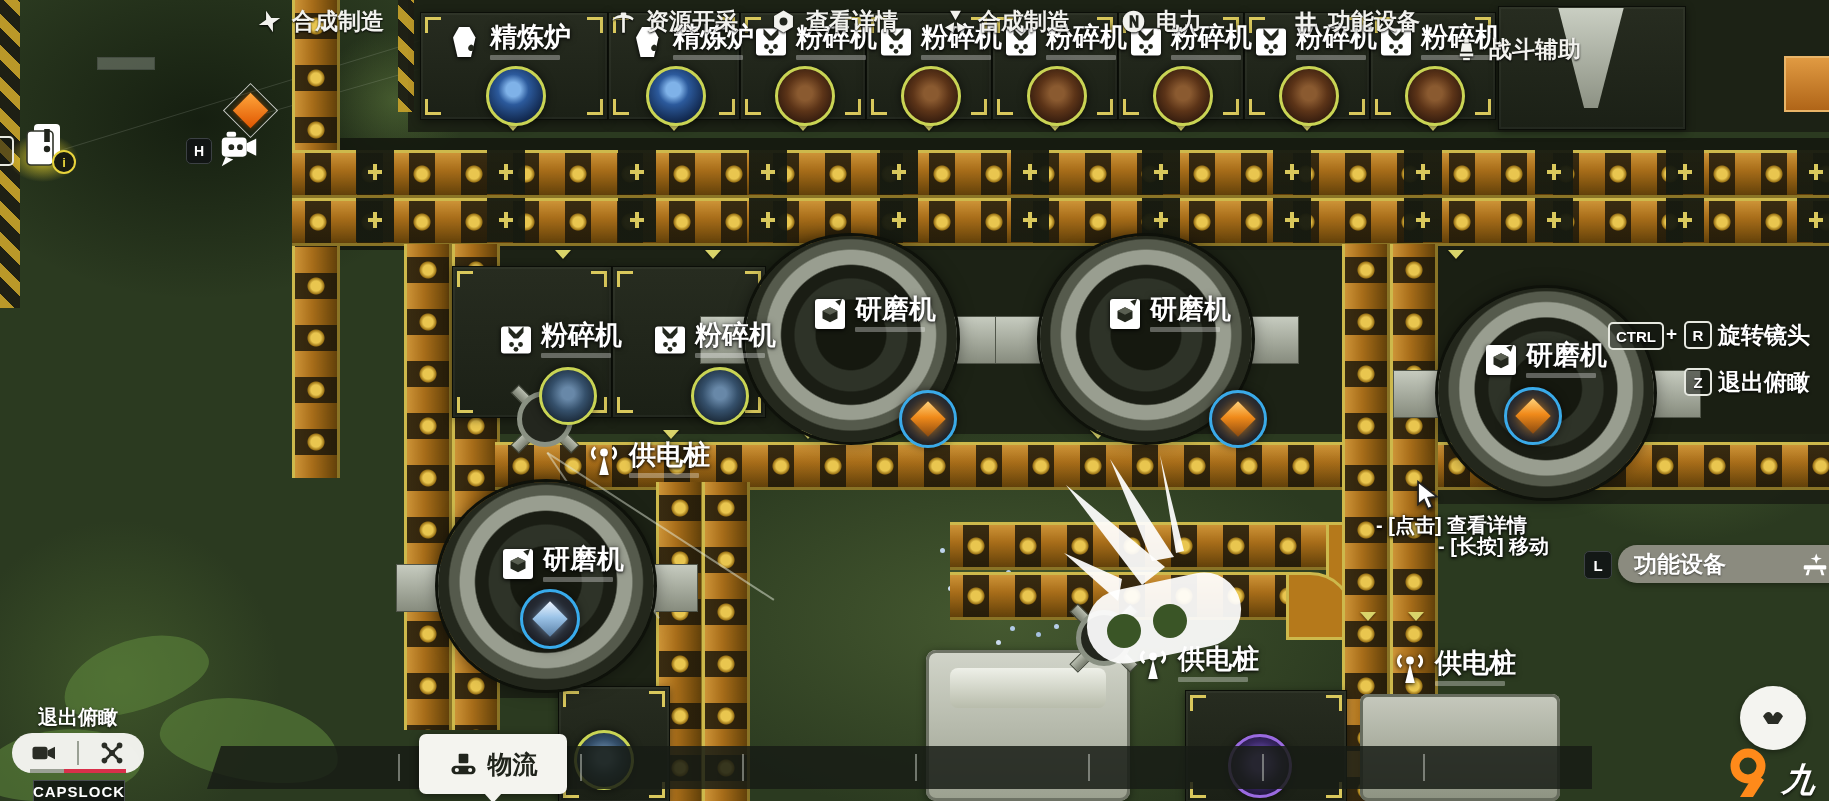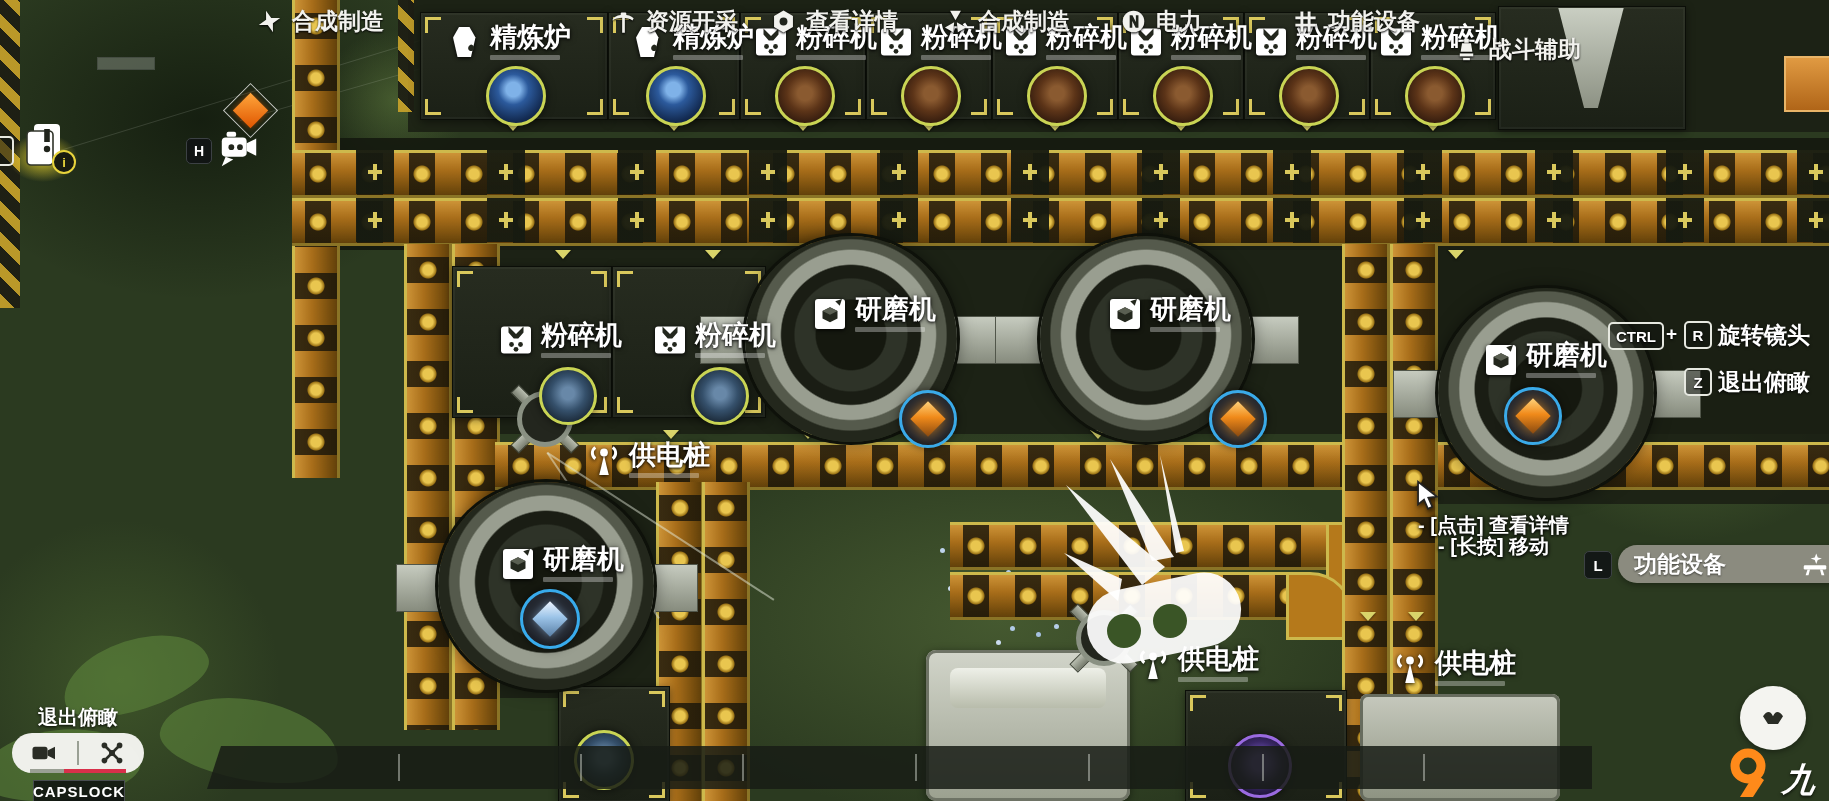--- a/index.html
+++ b/index.html
@@ -450,21 +450,21 @@
   <div class="abs" style="left:238px;top:98px;width:25px;height:25px;transform:rotate(45deg);background:linear-gradient(135deg,#ffa63c,#e05600);box-shadow:0 0 6px #e0560088;z-index:20;"></div>
   <div class="abs" style="left:231px;top:91px;width:37px;height:37px;transform:rotate(45deg);border:1.5px solid rgba(255,255,255,.75);z-index:20;"></div>
 
   <div class="key" style="left:1608px;top:322px;width:52px;height:24px;font-size:15px;">CTRL</div>
   <div class="hudtext" style="left:1666px;top:323px;font-size:19px;font-weight:bold;">+</div>
   <div class="key" style="left:1684px;top:321px;width:24px;height:24px;font-size:15px;">R</div>
   <div class="hudtext" style="left:1718px;top:320px;font-size:23px;font-weight:bold;">旋转镜头</div>
   <div class="key" style="left:1684px;top:368px;width:24px;height:24px;font-size:15px;">Z</div>
   <div class="hudtext" style="left:1718px;top:367px;font-size:23px;font-weight:bold;">退出俯瞰</div>
 
-  <div class="tooltip-line" style="left:1418px;top:512px;">- [点击] 查看详情</div>
+  <div class="tooltip-line" style="left:1376px;top:512px;">- [点击] 查看详情</div>
   <div class="tooltip-line" style="left:1438px;top:533px;text-align:right;">- [长按] 移动</div>
   <div class="key-dark" style="left:1584px;top:551px;width:26px;height:26px;font-size:15px;">L</div>
   <div class="pill">
     <span>功能设备</span>
     <svg viewBox="0 0 24 24" fill="#fff">
         <rect x="3" y="13" width="18" height="3.4" rx="1"></rect>
         <path d="M6 16.4L4.5 21h2.3l1.2-4.6zM18 16.4L19.5 21h-2.3l-1.2-4.6z"></path>
         <path d="M13 3.5l1.2 3.2 3.3.8-3.3 1.2L13 12 11.8 8.7 8.5 7.5l3.3-.8z"></path>
       </svg>
   </div>
@@ -494,20 +494,29 @@
   <div class="caps">CAPSLOCK</div>
 
   <div id="toolbar"></div>
   <div class="tab" style="left:256px;">
     <svg viewBox="0 0 24 24" fill="#f2f2ee">
         <path d="M12 2l2.4 7.6L22 12l-7.6 2.4L12 22l-2.4-7.6L2 12l7.6-2.4z" transform="rotate(-18 12 12)"></path>
       </svg>
     <span>合成制造</span>
   </div>
   <div class="tdiv" style="left:398px;"></div>
+  <div class="tab-sel">
+    <svg width="29" height="29" viewBox="0 0 24 24" fill="#20241c">
+        <rect x="8" y="3" width="8" height="8" rx="1"></rect>
+        <rect x="2" y="13" width="20" height="7" rx="3.5"></rect>
+        <circle cx="6.5" cy="16.5" r="1.7" fill="#f4f4ef"></circle>
+        <circle cx="17.5" cy="16.5" r="1.7" fill="#f4f4ef"></circle>
+      </svg>
+    <span>物流</span>
+  </div>
   <div class="tdiv" style="left:580px;"></div>
   <div class="tab" style="left:610px;">
     <svg viewBox="0 0 24 24" fill="#f2f2ee">
         <rect x="10.8" y="6" width="2.4" height="16"></rect>
         <rect x="9.5" y="4" width="5" height="3" rx="1"></rect>
         <path d="M3 9C7 5 17 5 21 9l-1 2c-4-3.2-14-3.2-18 0z"></path>
       </svg>
     <span>资源开采</span>
   </div>
   <div class="tdiv" style="left:742px;"></div>

